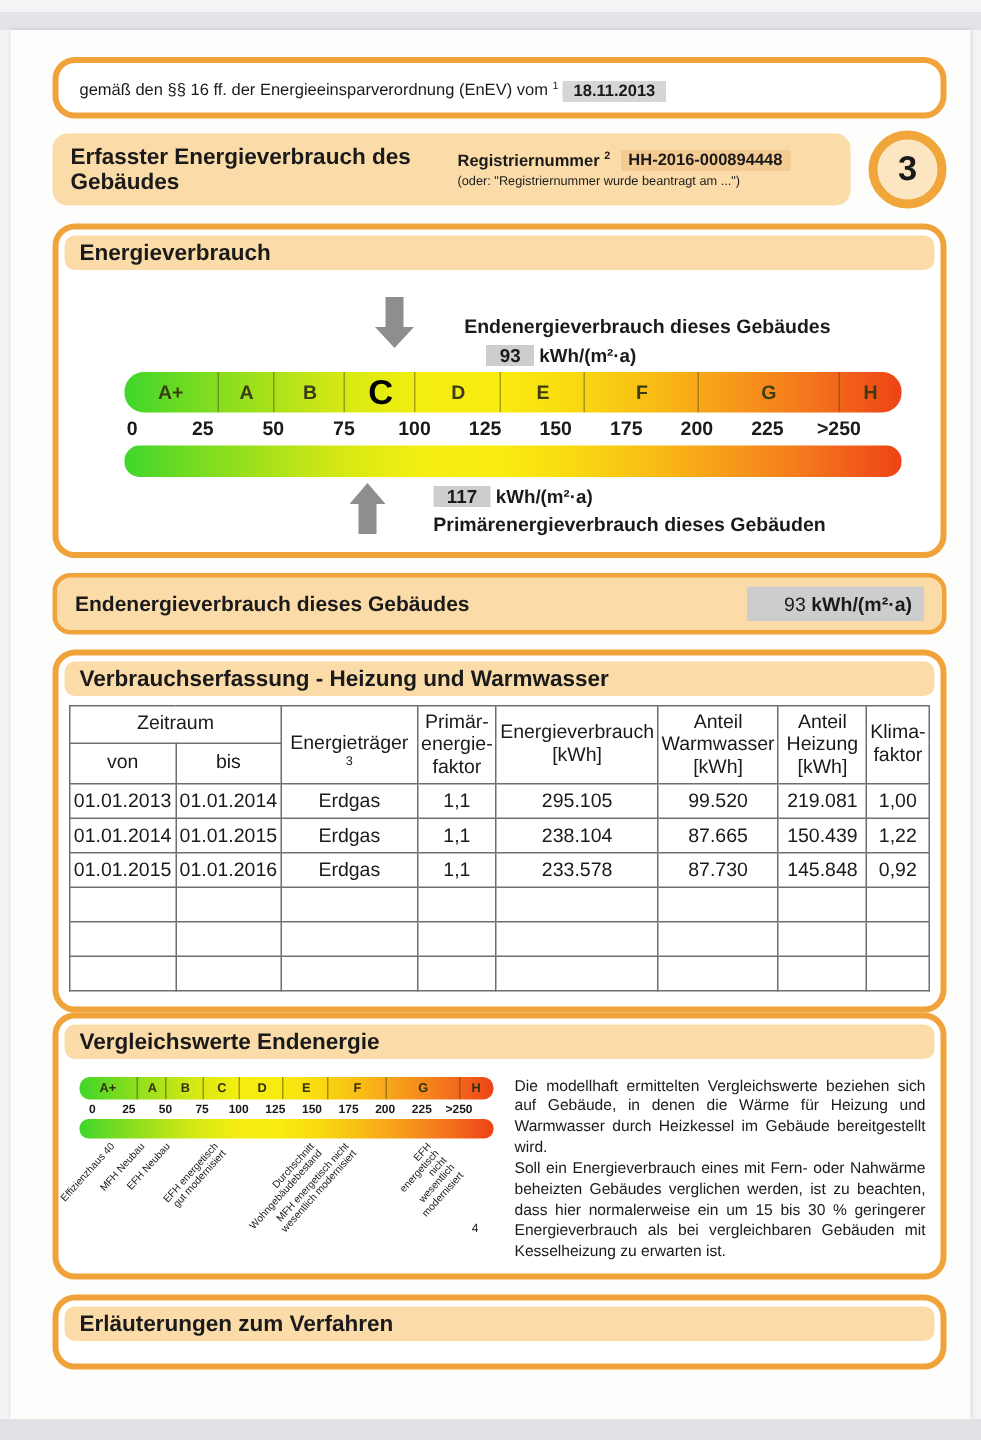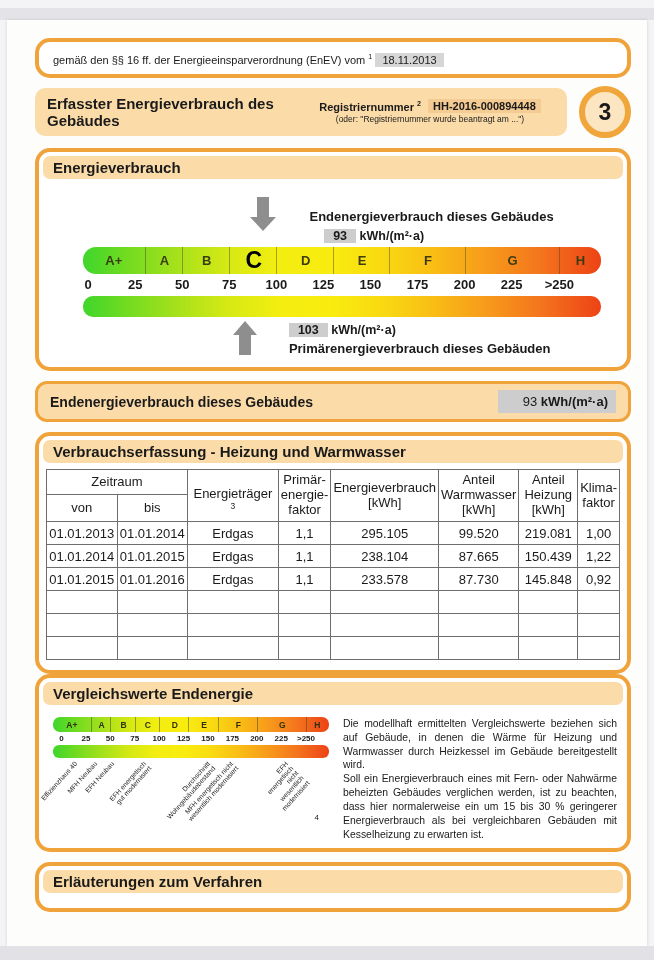--- a/index.html
+++ b/index.html
@@ -24,27 +24,27 @@
     font-weight:bold;font-size:15px;
   }
   sup{font-size:65%;}
 
   
   .header-box{padding:8px 14px 7px;margin-bottom:8px;}
   .title-line{white-space:nowrap;}
   .main-title{font-size:37px;font-weight:bold;letter-spacing:-1.5px;display:inline-block;}
   .title-suffix{font-size:19px;font-weight:bold;margin-left:6px;}
   .subtitle{font-size:11px;margin-top:3px;}
-  .chip{background:#D6D6D6;padding:1px 7px;font-weight:normal;display:inline-block;}
+  .chip{background:#D6D6D6;padding:1px 7px;font-weight:bold;display:inline-block;}
 
   
   .banner-row{display:flex;align-items:center;gap:12px;margin-bottom:10px;}
   .banner{flex:1;background:#FBDCA9;border-radius:10px;padding:7px 12px;display:flex;align-items:center;}
   .banner-title{font-weight:bold;font-size:15px;flex:1;}
-  .reg-block{text-align:center;width:250px;}
+  .reg-block{text-align:left;width:250px;}
   .reg-line{font-size:11px;font-weight:bold;white-space:nowrap;}
   .reg-value{background:#F4CB93;padding:1px 5px;margin-left:4px;}
   .reg-alt{font-size:8.5px;margin-top:2px;}
   .page-circle{
     width:40px;height:40px;border:6px solid #F0A63A;border-radius:50%;
     background:#FCE6C2;display:flex;align-items:center;justify-content:center;
     font-size:23px;font-weight:bold;flex:0 0 auto;
   }
 
   
@@ -184,21 +184,21 @@
               <span class="tick last" style="left: 93.6485%;">&gt;250</span>
             </div>
           <div class="bar-plain grad"></div>
           <div class="arrow arrow-up-pos">
             <div class="head-up"></div>
               <div class="shaft"></div>
           </div>
         </div>
 
         <div class="pe-chip-line">
-          <span class="vchip">103</span>
+          <span class="vchip">117</span>
           <span class="unit">kWh/(m²·a)</span>
         </div>
         <div class="pe-label">Primärenergieverbrauch dieses Gebäuden</div>
       </div>
     </div>
 
     <div class="fe-banner">
       <div class="fe-banner-text">
         <div class="fe-banner-title">Endenergieverbrauch dieses Gebäudes</div>
       </div>

